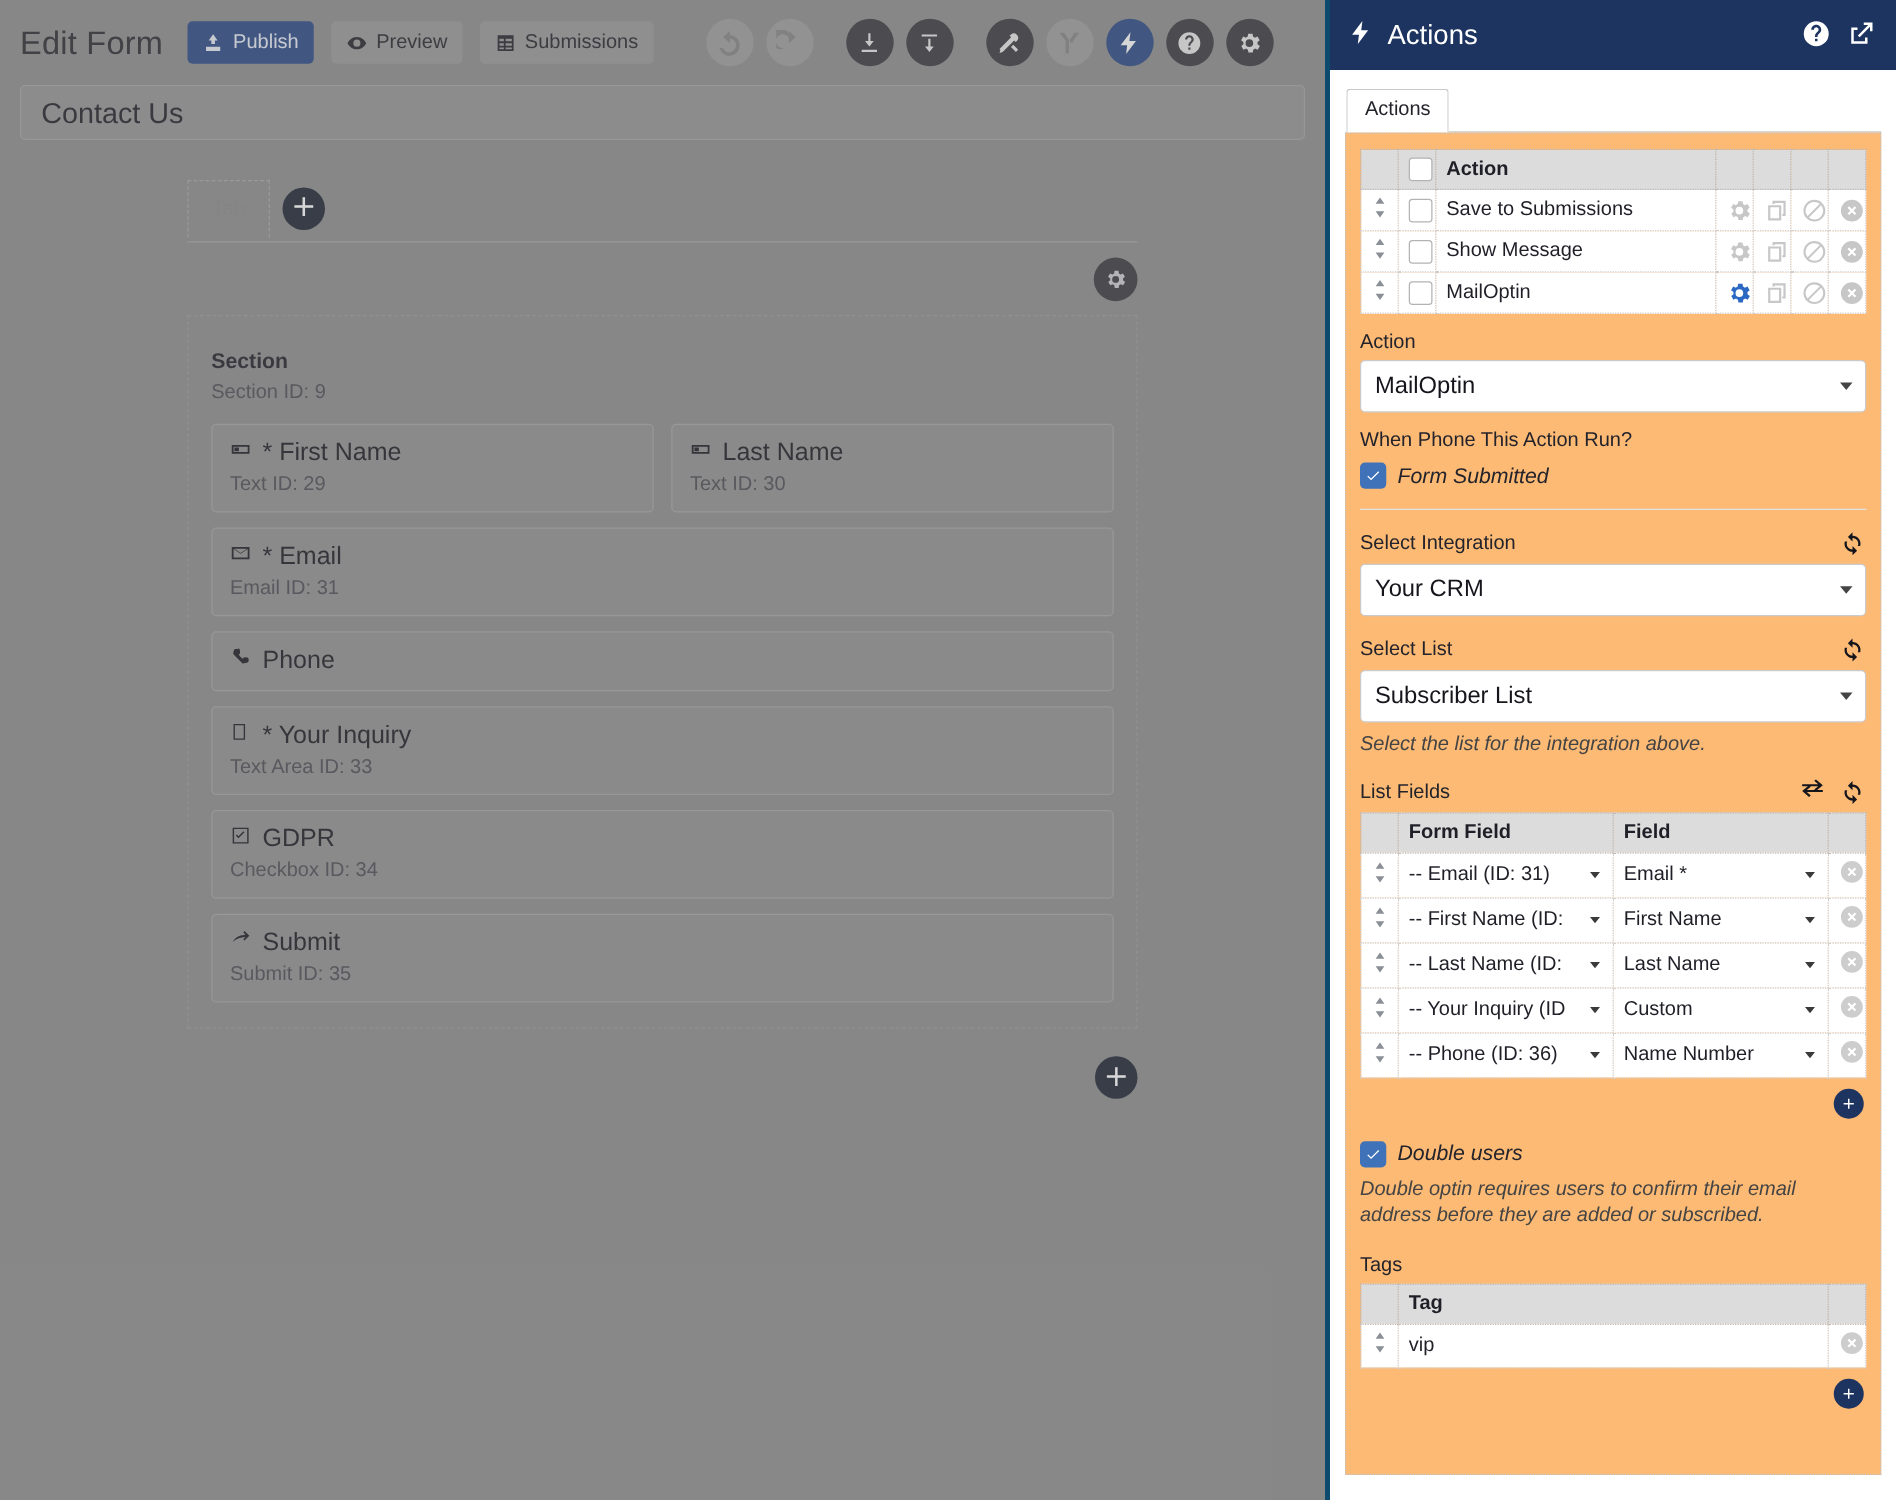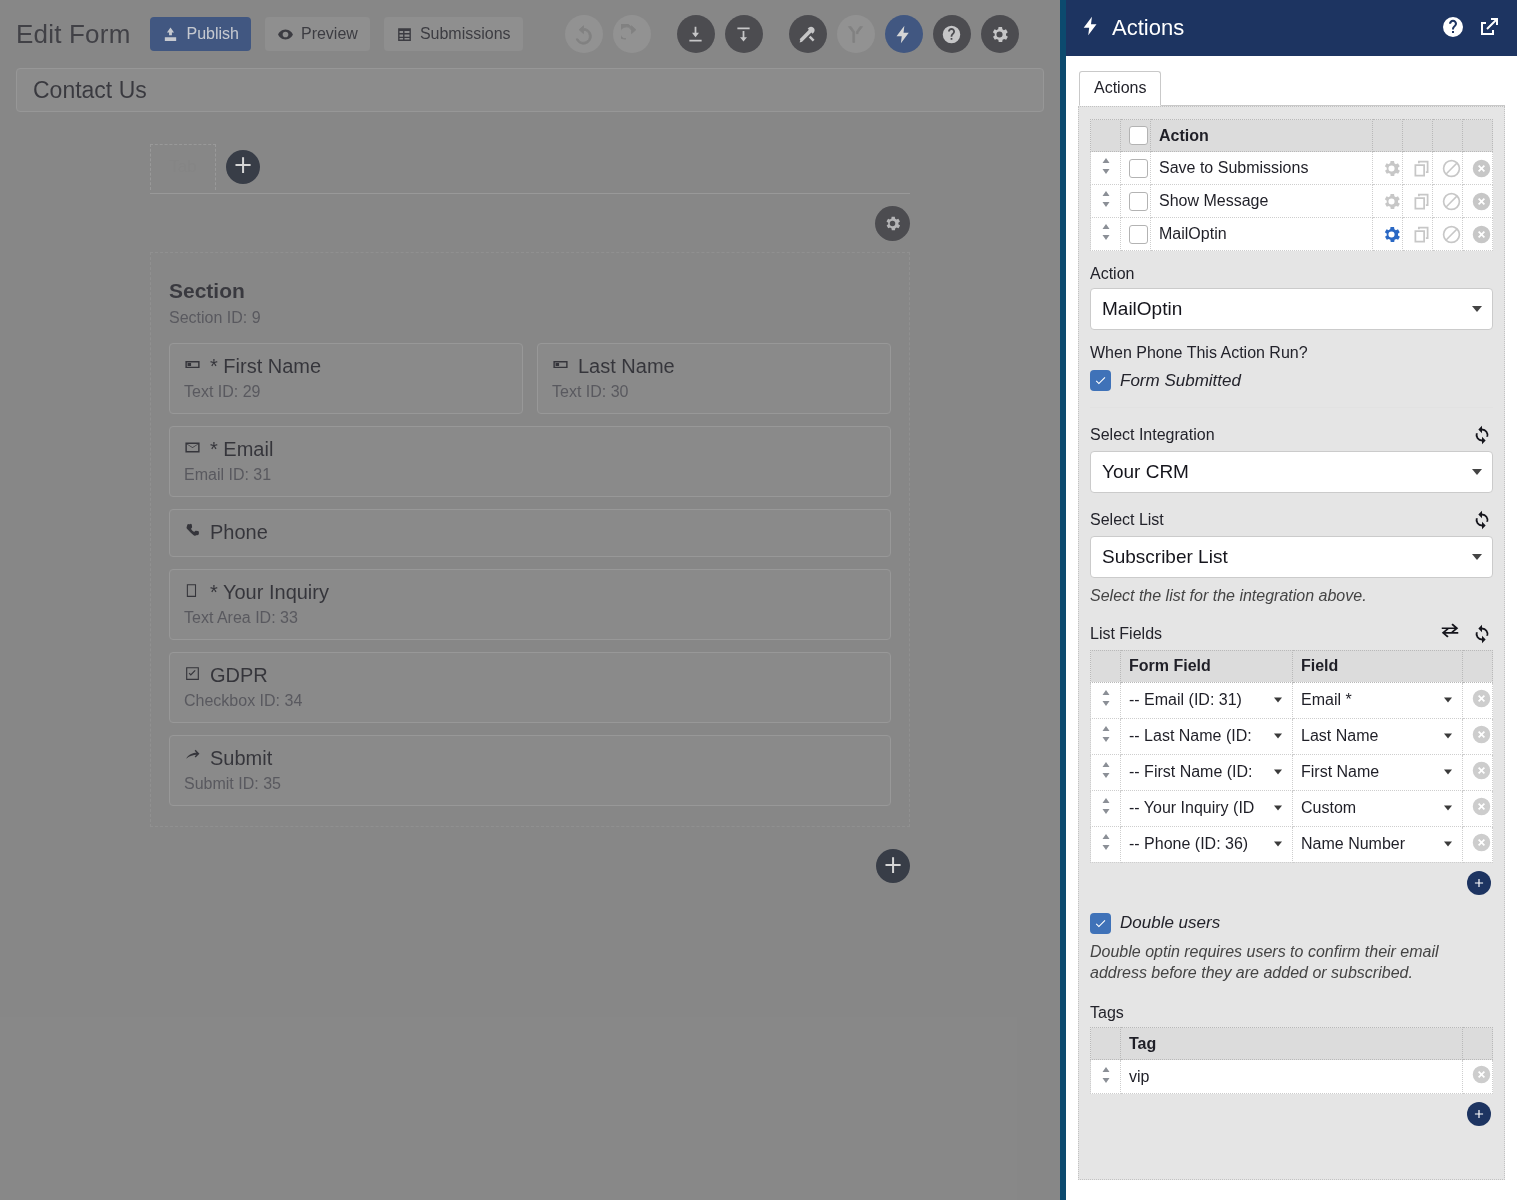--- a/index.html
+++ b/index.html
@@ -91,21 +91,21 @@
     width: 35px; height: 35px; border-radius: 50%; background: #3a3a40;
     display: inline-flex; align-items: center; justify-content: center; cursor: pointer;
   }
   .gear-dark svg { width: 19px; height: 19px; fill: #cfcfd2; }
 
   .section-box {
     margin: 0 150px;
     border: 1px dashed #9b9b9b;
     padding: 26px 18px 20px 18px;
   }
-  .section-title { font-size: 21px; font-weight: bold; color: #1f1f27; }
+  .section-title { font-size: 17px; font-weight: bold; color: #1f1f27; }
   .section-sub { font-size: 16px; color: #4d4d55; margin-top: 6px; }
 
   .fields { margin-top: 16px; display: flex; flex-direction: column; gap: 12px; }
   .field-row { display: flex; gap: 14px; }
   .field {
     flex: 1;
     border: 1px solid #a6a6a6; border-radius: 4px;
     background: rgba(255,255,255,0.035);
     padding: 11px 14px 12px 14px;
     cursor: pointer;
@@ -123,21 +123,21 @@
   .veil {
     position: absolute; inset: 0;
     background: rgba(120,120,120,0.30);
     pointer-events: none;
   }
 
   
   .panel {
     width: 457px; height: 1200px;
     background: #ffffff;
-    border-left: 6px solid #0c4a6e;
+    border-left: 4px solid #0c4a6e;
     display: flex; flex-direction: column;
     position: relative;
   }
   .panel-head {
     height: 56px; background: #1d3461; color: #fff;
     display: flex; align-items: center; padding: 0 14px; flex: none;
   }
   .panel-head .bolt { width: 22px; height: 22px; fill: #fff; margin-right: 10px; }
   .panel-title { font-size: 22px; font-weight: 400; flex: 1; }
   .head-ic { width: 26px; height: 26px; margin-left: 10px; cursor: pointer; }
@@ -152,21 +152,21 @@
   .tabitem {
     border: 1px solid #c9c9c9; border-bottom: 1px solid #fff;
     background: #fff; padding: 7px 14px 8px 14px;
     font-size: 16px; color: #23232b; position: relative; top: 1px;
     border-radius: 3px 3px 0 0; cursor: pointer;
   }
 
   .card {
     border: 1px dotted #c2c2c2;
     padding: 12px 11px 16px 11px;
-    background: #e5e5e5;
+    background: #fdba74;
     height: 1074px;
     overflow: hidden;
   }
 
   table.grid { width: 100%; border-collapse: collapse; table-layout: fixed; }
   table.grid th {
     background: #dcdcdc; border: 1px dotted #b9b9b9;
     font-size: 16px; font-weight: bold; color: #1f1f27;
     text-align: left; padding: 6px 8px; height: 32px;
   }
@@ -677,47 +677,47 @@
               <td class="cc"><span class="xbtn"><svg viewBox="0 0 24 24">
                       <path d="M12 2a10 10 0 100 20 10 10 0 000-20zm4 12.6L14.6 16 12 13.4 9.4 16 8 14.6 10.6 12 8 9.4 9.4 8 12 10.6 14.6 8 16 9.4 13.4 12 16 14.6z"></path>
                     </svg></span></td>
             </tr>
             <tr>
               <td class="cc"><span class="sorter"><svg viewBox="0 0 12 18">
                       <path d="M6 1 9.5 6h-7L6 1zM6 17 2.5 12h7L6 17z"></path>
                     </svg></span></td>
               <td>
                 <div class="minisel">
-                  <div class="t">-- Last Name (ID:</div>
-                  <span class="caret"></span>
-                </div>
-              </td>
-              <td>
-                <div class="minisel">
-                  <div class="t">Last Name</div>
+                  <div class="t">-- First Name (ID:</div>
+                  <span class="caret"></span>
+                </div>
+              </td>
+              <td>
+                <div class="minisel">
+                  <div class="t">First Name</div>
                   <span class="caret"></span>
                 </div>
               </td>
               <td class="cc"><span class="xbtn"><svg viewBox="0 0 24 24">
                       <path d="M12 2a10 10 0 100 20 10 10 0 000-20zm4 12.6L14.6 16 12 13.4 9.4 16 8 14.6 10.6 12 8 9.4 9.4 8 12 10.6 14.6 8 16 9.4 13.4 12 16 14.6z"></path>
                     </svg></span></td>
             </tr>
             <tr>
               <td class="cc"><span class="sorter"><svg viewBox="0 0 12 18">
                       <path d="M6 1 9.5 6h-7L6 1zM6 17 2.5 12h7L6 17z"></path>
                     </svg></span></td>
               <td>
                 <div class="minisel">
-                  <div class="t">-- First Name (ID:</div>
-                  <span class="caret"></span>
-                </div>
-              </td>
-              <td>
-                <div class="minisel">
-                  <div class="t">First Name</div>
+                  <div class="t">-- Last Name (ID:</div>
+                  <span class="caret"></span>
+                </div>
+              </td>
+              <td>
+                <div class="minisel">
+                  <div class="t">Last Name</div>
                   <span class="caret"></span>
                 </div>
               </td>
               <td class="cc"><span class="xbtn"><svg viewBox="0 0 24 24">
                       <path d="M12 2a10 10 0 100 20 10 10 0 000-20zm4 12.6L14.6 16 12 13.4 9.4 16 8 14.6 10.6 12 8 9.4 9.4 8 12 10.6 14.6 8 16 9.4 13.4 12 16 14.6z"></path>
                     </svg></span></td>
             </tr>
             <tr>
               <td class="cc"><span class="sorter"><svg viewBox="0 0 12 18">
                       <path d="M6 1 9.5 6h-7L6 1zM6 17 2.5 12h7L6 17z"></path>

